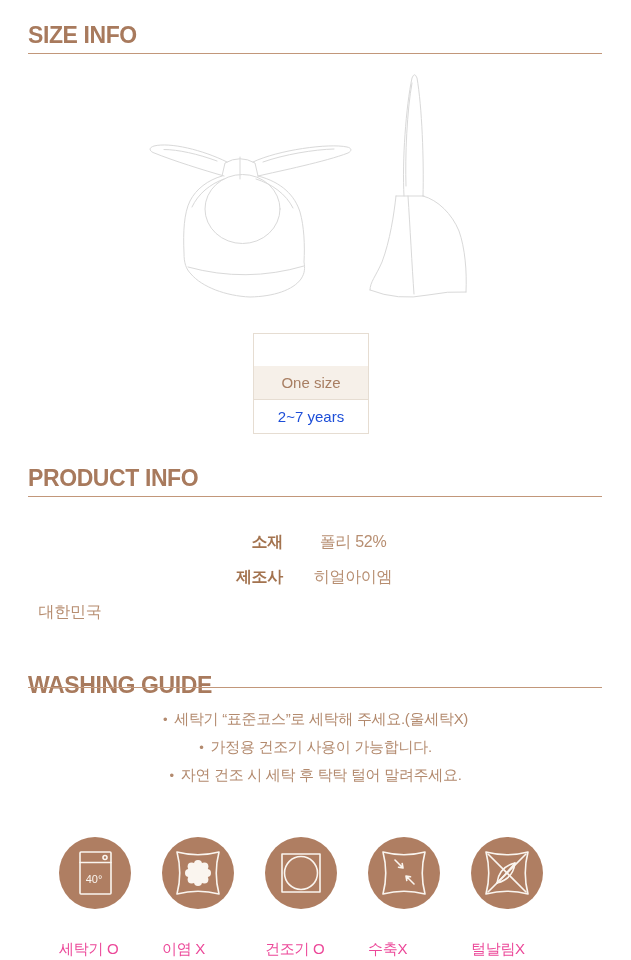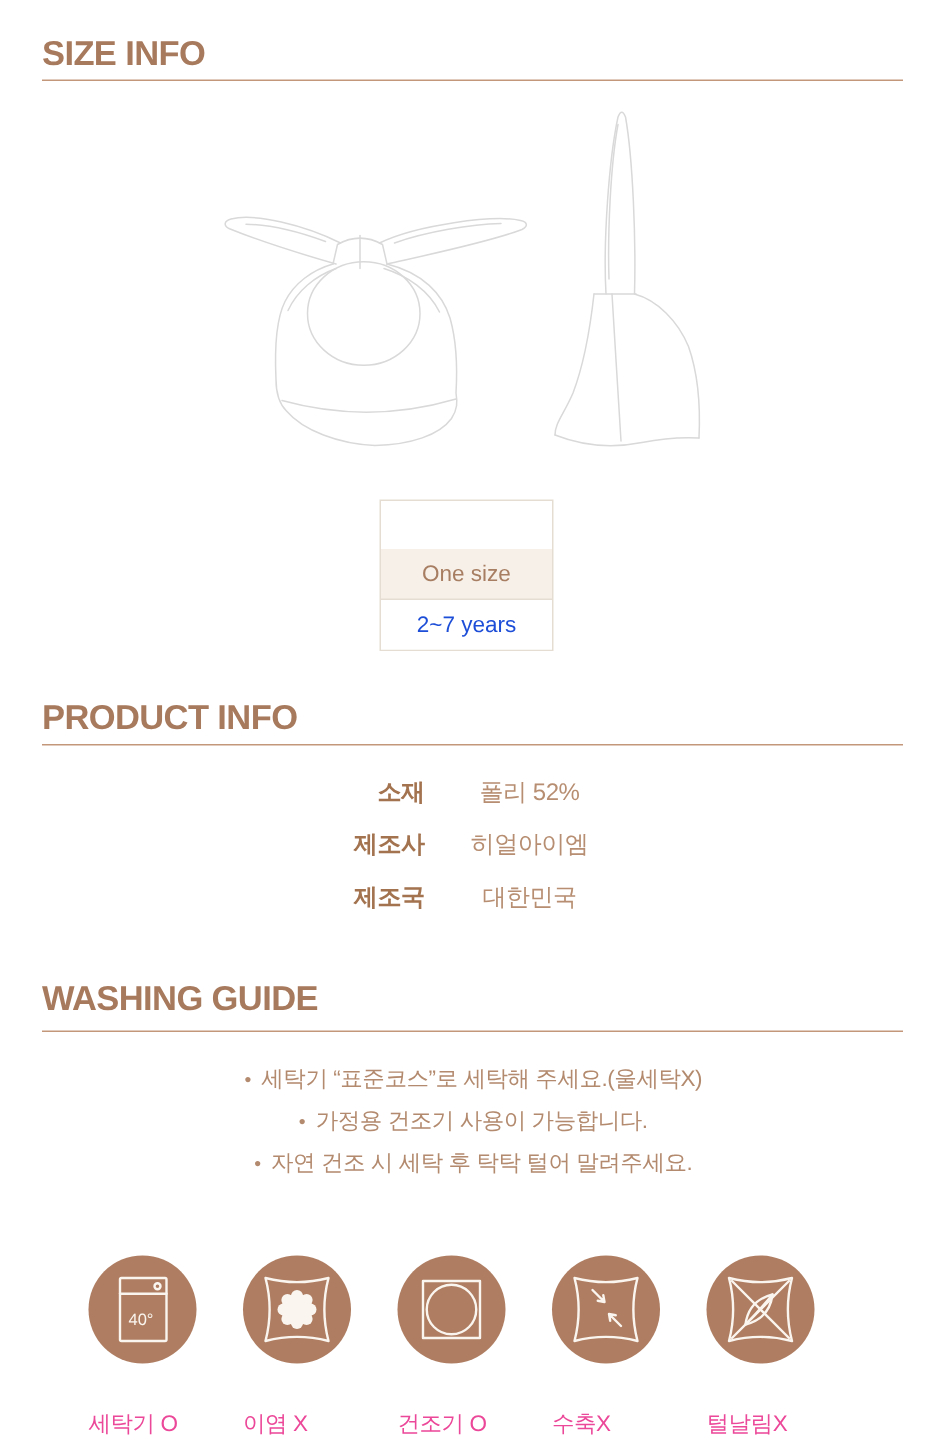--- a/index.html
+++ b/index.html
@@ -30,21 +30,21 @@
     display:flex; align-items:center; justify-content:center;
     font-size:15px; color:#a87e62;margin-top:32px;
   }
   .size-td {
     height:33px; background:#ffffff;
     display:flex; align-items:center; justify-content:center;
     font-size:15px; color:#1d4ed8;
   }
   
   .product-rows { position:absolute; left:0; top:518px; width:631px; }
-  .product-row { display:flex; height:35px; align-items:flex-start; }
+  .product-row { display:flex; height:35px; align-items:flex-end; }
   .product-label {
     width:283px; text-align:right; font-weight:bold;
     font-size:16px; color:#a3734f; letter-spacing:-0.3px;
   }
   .product-value {
     width:140px; text-align:center;
     font-size:16px; color:#b78e71; letter-spacing:-0.3px;
   }
   
   .bullets { position:absolute; left:0; top:705px; width:631px; }
@@ -124,26 +124,25 @@
   <div class="product-rows">
     <div class="product-row">
       <div class="product-label">소재</div>
       <div class="product-value">폴리 52%</div>
     </div>
     <div class="product-row">
       <div class="product-label">제조사</div>
       <div class="product-value">히얼아이엠</div>
     </div>
     <div class="product-row">
-      <div class="product-label">제조국</div>
       <div class="product-value">대한민국</div>
     </div>
   </div>
 
-  <h2 class="section-title" style="top:652px;">WASHING GUIDE</h2>
+  <h2 class="section-title" style="top:672px;">WASHING GUIDE</h2>
   <div class="rule" style="top:687px;"></div>
 
   <div class="bullets">
     <div class="bullet-line">
       <span class="bullet-glyph">•</span>
       <span>세탁기 “표준코스”로 세탁해 주세요.(울세탁X)</span>
     </div>
     <div class="bullet-line">
       <span class="bullet-glyph">•</span>
       <span>가정용 건조기 사용이 가능합니다.</span>

